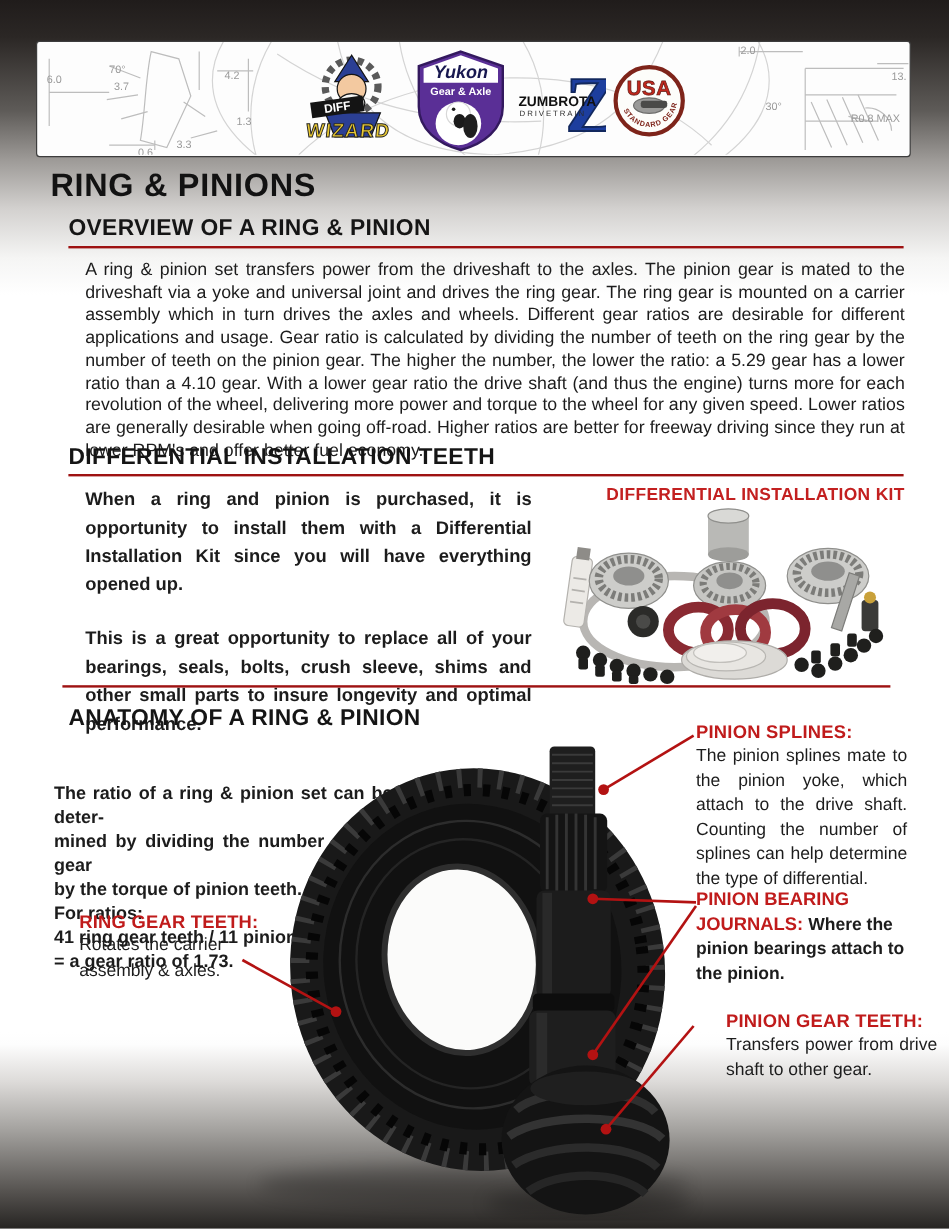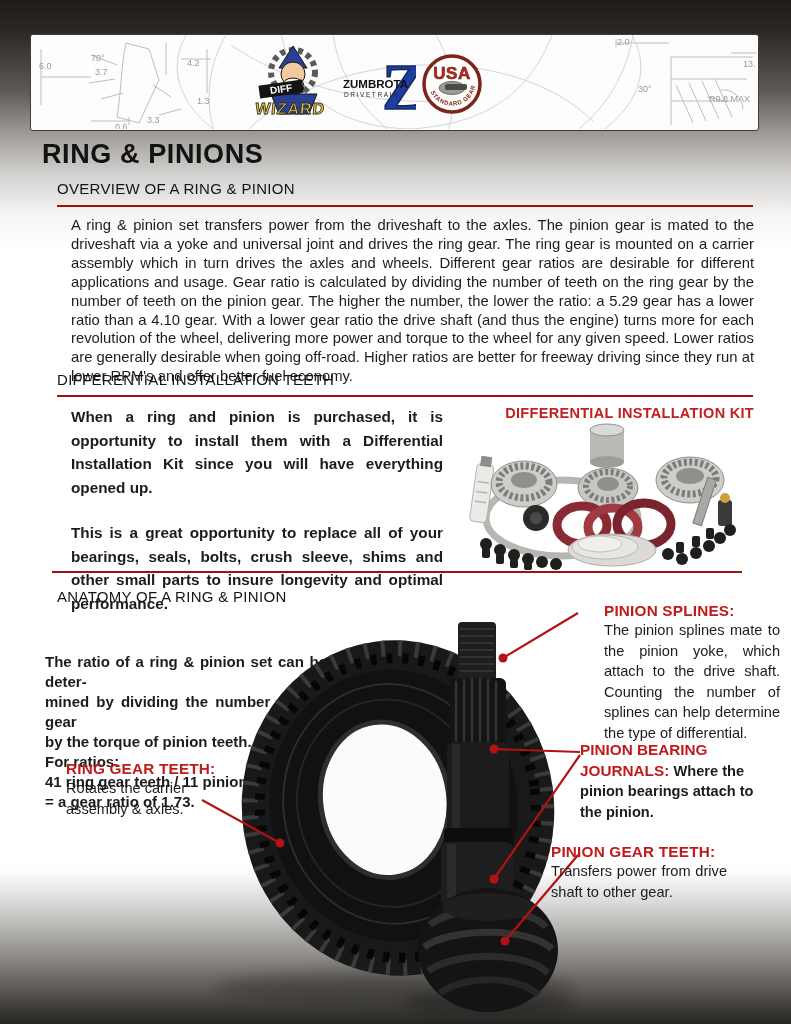--- a/index.html
+++ b/index.html
@@ -30,21 +30,21 @@
     display: flex; align-items: center; gap: 5px;
   }
   .logo { position: relative; flex: 0 0 auto; }
 
   
   .page-title {
     left: 42px; top: 139px;
     font-size: 27px; font-weight: bold; color: #121212; letter-spacing: 0.6px;
   }
   .sec-head {
-    font-size: 15px; font-weight: normal; color: #151515; letter-spacing: 0.3px;
+    font-size: 19px; font-weight: bold; color: #151515; letter-spacing: 0.3px;
   }
   .rule { height: 2px; background: #9e1212; }
 
   .body-text {
     font-size: 14.8px; line-height: 18.9px; color: #1c1c1c;
     text-align: justify;
   }
   .bold-text {
     font-size: 15.3px; line-height: 23.5px; font-weight: bold; color: #1c1c1c;
     text-align: justify;
@@ -121,20 +121,33 @@
           <g transform="rotate(-8 40 44)">
             <rect x="14" y="38" width="44" height="13" fill="#141414"></rect>
             <text x="36" y="48" font-size="10" font-weight="bold" fill="#ffffff" text-anchor="middle" font-family="Liberation Sans, sans-serif">DIFF</text>
           </g>
           <g transform="skewX(-6)">
             <text x="52" y="70" font-size="16" font-weight="bold" fill="#e8c832" stroke="#232323" stroke-width="0.8" text-anchor="middle" letter-spacing="1" font-family="Liberation Sans, sans-serif">WIZARD</text>
           </g>
         </svg>
       </div>
 
+      <div class="logo" style="width:84px;height:86px;">
+        <svg width="84" height="86" viewBox="0 0 84 86">
+          <path d="M42,2 L77,14 V48 C77,67 61,79 42,84 C23,79 7,67 7,48 V14 Z" fill="#5a2f96" stroke="#33195e" stroke-width="2"></path>
+          <path d="M42,5 L73,16 V28 H11 V16 Z" fill="#ffffff"></path>
+          <text x="42" y="24" font-size="15" font-weight="bold" font-style="italic" fill="#181850" text-anchor="middle" font-family="Liberation Sans, sans-serif">Yukon</text>
+          <text x="42" y="38" font-size="9" font-weight="bold" fill="#ffffff" text-anchor="middle" font-family="Liberation Sans, sans-serif">Gear &amp; Axle</text>
+          <ellipse cx="40" cy="62" rx="19" ry="18" fill="#ffffff"></ellipse>
+          <circle cx="40" cy="54" r="10" fill="#ffffff" stroke="#d8d8d8" stroke-width="1"></circle>
+          <ellipse cx="41" cy="60" rx="5" ry="6" fill="#1b1b1b"></ellipse>
+          <circle cx="36" cy="50" r="1.5" fill="#1b1b1b"></circle>
+          <ellipse cx="50" cy="64" rx="6" ry="10" fill="#1f1f1f"></ellipse>
+        </svg>
+      </div>
 
       <div class="logo" style="width:74px;height:78px;">
         <svg width="74" height="78" viewBox="0 0 74 78">
           <text x="40" y="64" font-size="66" font-weight="bold" fill="#1d3e9e" stroke="#12285e" stroke-width="1.5" font-family="Liberation Serif, serif">Z</text>
           <text x="1" y="43" font-size="11.5" font-weight="bold" fill="#101010" font-family="Liberation Sans, sans-serif">ZUMBROTA</text>
           <text x="2" y="52" font-size="6.5" fill="#2b2b2b" letter-spacing="1.6" font-family="Liberation Sans, sans-serif">DRIVETRAIN</text>
         </svg>
       </div>
 
       <div class="logo" style="width:62px;height:62px;">
@@ -310,30 +323,30 @@
     </g>
     <g fill="#b31212">
       <circle cx="313" cy="53" r="4.5"></circle>
       <circle cx="304" cy="144" r="4.5"></circle>
       <circle cx="304" cy="274" r="4.5"></circle>
       <circle cx="315" cy="336" r="4.5"></circle>
       <circle cx="90" cy="238" r="4.5"></circle>
     </g>
   </svg>
 
-  <div class="abs" style="left:580px; top:602px; width:176px;margin-left:24px;">
+  <div class="abs" style="left:580px; top:602px; width:176px;">
     <div class="callout-title">PINION SPLINES:</div>
     <div class="callout-body">The pinion splines mate to the pinion yoke, which attach to the drive shaft. Counting the number of splines can help determine the type of differential.</div>
   </div>
 
   <div class="abs callout-inline" style="left:580px; top:740px; width:181px;">
     <span class="red">PINION BEARING JOURNALS: </span><span>Where the pinion bearings attach to the pinion.</span>
   </div>
 
-  <div class="abs" style="left:551px; top:843px; width:176px;">
+  <div class="abs" style="left:605px; top:843px; width:176px;">
     <div class="callout-title">PINION GEAR TEETH:</div>
     <div class="callout-body">Transfers power from drive shaft to other gear.</div>
   </div>
 
   <div class="abs" style="left:66px; top:760px; width:180px;">
     <div class="callout-title">RING GEAR TEETH:</div>
     <div class="callout-body" style="text-align:left;">Rotates the carrier assembly &amp; axles.</div>
   </div>
 
 </div>

